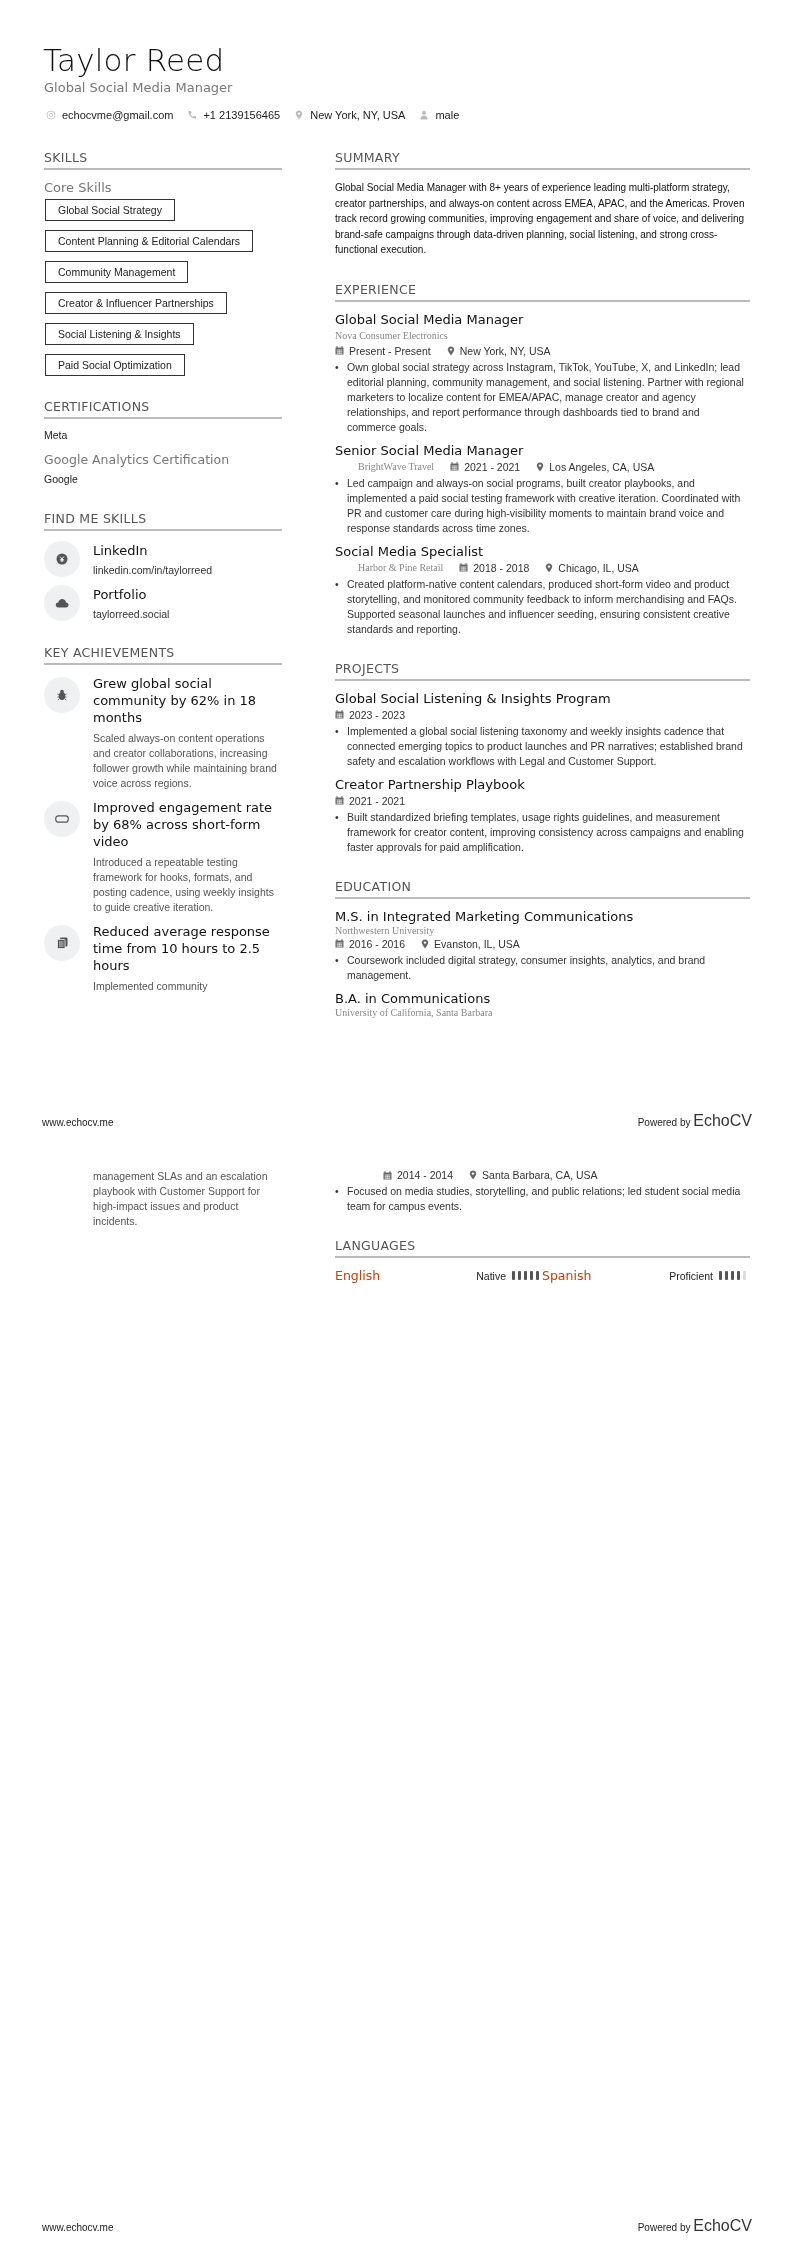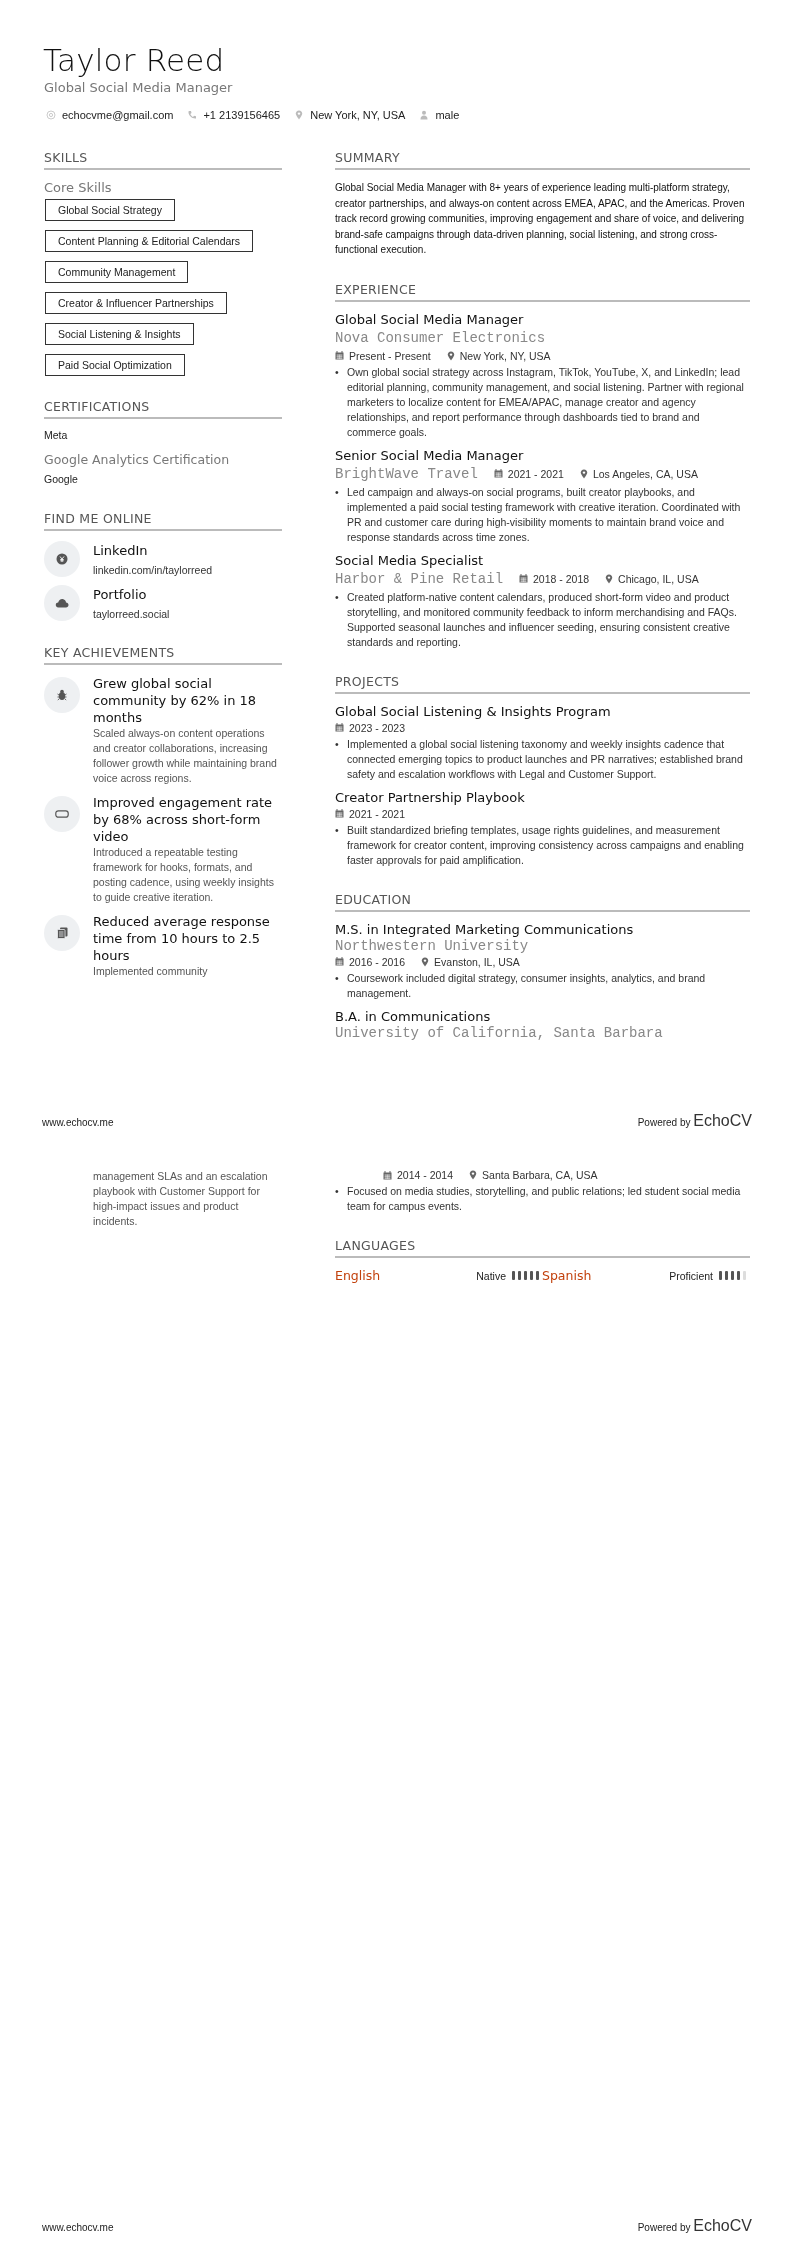--- a/index.html
+++ b/index.html
@@ -20,28 +20,28 @@
     .skill { display: inline-block; border: 1.3px solid #333; font-size: 10.5px; padding: 4px 12px; margin: 0 0 9px 1px; color: #222; }
     .skills-list { display: flex; flex-direction: column; align-items: flex-start; }
     .cert-name { font-family: "DejaVu Sans", sans-serif; font-size: 12.5px; color: #777; line-height: 17px; }
     .cert-issuer { font-size: 10.5px; color: #222; margin: 5px 0 10px; }
     .online-item { display: flex; align-items: flex-start; margin-bottom: 8px; }
     .circle { width: 36px; height: 36px; border-radius: 50%; background: #eef0f2; display: flex; align-items: center; justify-content: center; flex-shrink: 0; margin-right: 13px; }
     .online-title { font-family: "DejaVu Sans", sans-serif; font-size: 13px; color: #111; margin-top: 2px; }
     .online-url { font-size: 10.5px; color: #333; margin-top: 6px; }
     .ach { display: flex; align-items: flex-start; margin-bottom: 8px; }
     .ach-title { font-family: "DejaVu Sans", sans-serif; font-size: 13px; color: #111; line-height: 17px; }
-    .ach-desc { font-size: 10.5px; color: #555; line-height: 15px; }
+    .ach-desc { font-size: 10.5px; color: #555; line-height: 15px; margin-top: 5px; }
     .summary { font-size: 10px; line-height: 15.5px; color: #111; }
     .entry { margin-bottom: 8px; }
     .entry-title { font-family: "DejaVu Sans", sans-serif; font-size: 13px; color: #111; margin-bottom: 3px; }
-    .entry-org { font-family: Liberation Mono, monospace; font-size: 14px; color: #888; }
+    .entry-org { font-family: Liberation Serif, serif; font-size: 10px; color: #888; }
     .meta { display: flex; align-items: center; font-size: 10.5px; color: #333; margin: 4px 0 3px; }
     .meta-inline { display: flex; align-items: center; }
-    .meta-inline .entry-org { margin-right: 16px; }
+    .meta-inline .entry-org { margin-right: 16px; margin-left: 23px; }
     .meta-item { display: flex; align-items: center; margin-right: 16px; }
     .meta-item svg { margin-right: 5px; }
     .bullet { display: flex; font-size: 10.5px; line-height: 15px; color: #333; }
     .bullet .dot { width: 12px; flex-shrink: 0; }
     .footer { position: absolute; left: 42px; right: 42px; display: flex; justify-content: space-between; align-items: baseline; font-size: 10px; color: #222; }
     .footer .brand { font-size: 16px; color: #333; }
     .lang-row { display: flex; align-items: center; font-size: 11px; }
     .lang { display: flex; align-items: center; width: 207px; }
     .lang-name { font-family: "DejaVu Sans", sans-serif; font-size: 12.5px; color: #c2410c; flex: 1; }
     .lang-level { font-size: 10.5px; color: #222; margin-right: 6px; }
@@ -103,21 +103,21 @@
     </section>
 
     <section style="margin-top:14px;">
       <div class="sec-title">CERTIFICATIONS</div>
       <div class="cert-issuer">Meta</div>
       <div class="cert-name">Google Analytics Certification</div>
       <div class="cert-issuer">Google</div>
     </section>
 
     <section style="margin-top:26px;">
-      <div class="sec-title">FIND ME ONLINE</div>
+      <div class="sec-title">FIND ME SKILLS</div>
       <div class="online-item">
         <div class="circle">
           <svg width="12" height="12" viewBox="0 0 12 12">
               <circle cx="6" cy="6" r="5.5" fill="#555"></circle>
               <path d="M4 3.5 L6 6 L8 3.5 M6 6 L6 9 M4.3 6.5 L7.7 6.5 M4.3 7.8 L7.7 7.8" stroke="#fff" stroke-width="0.9" fill="none"></path>
             </svg>
         </div>
         <div>
           <div class="online-title">LinkedIn</div>
           <div class="online-url">linkedin.com/in/taylorreed</div>

